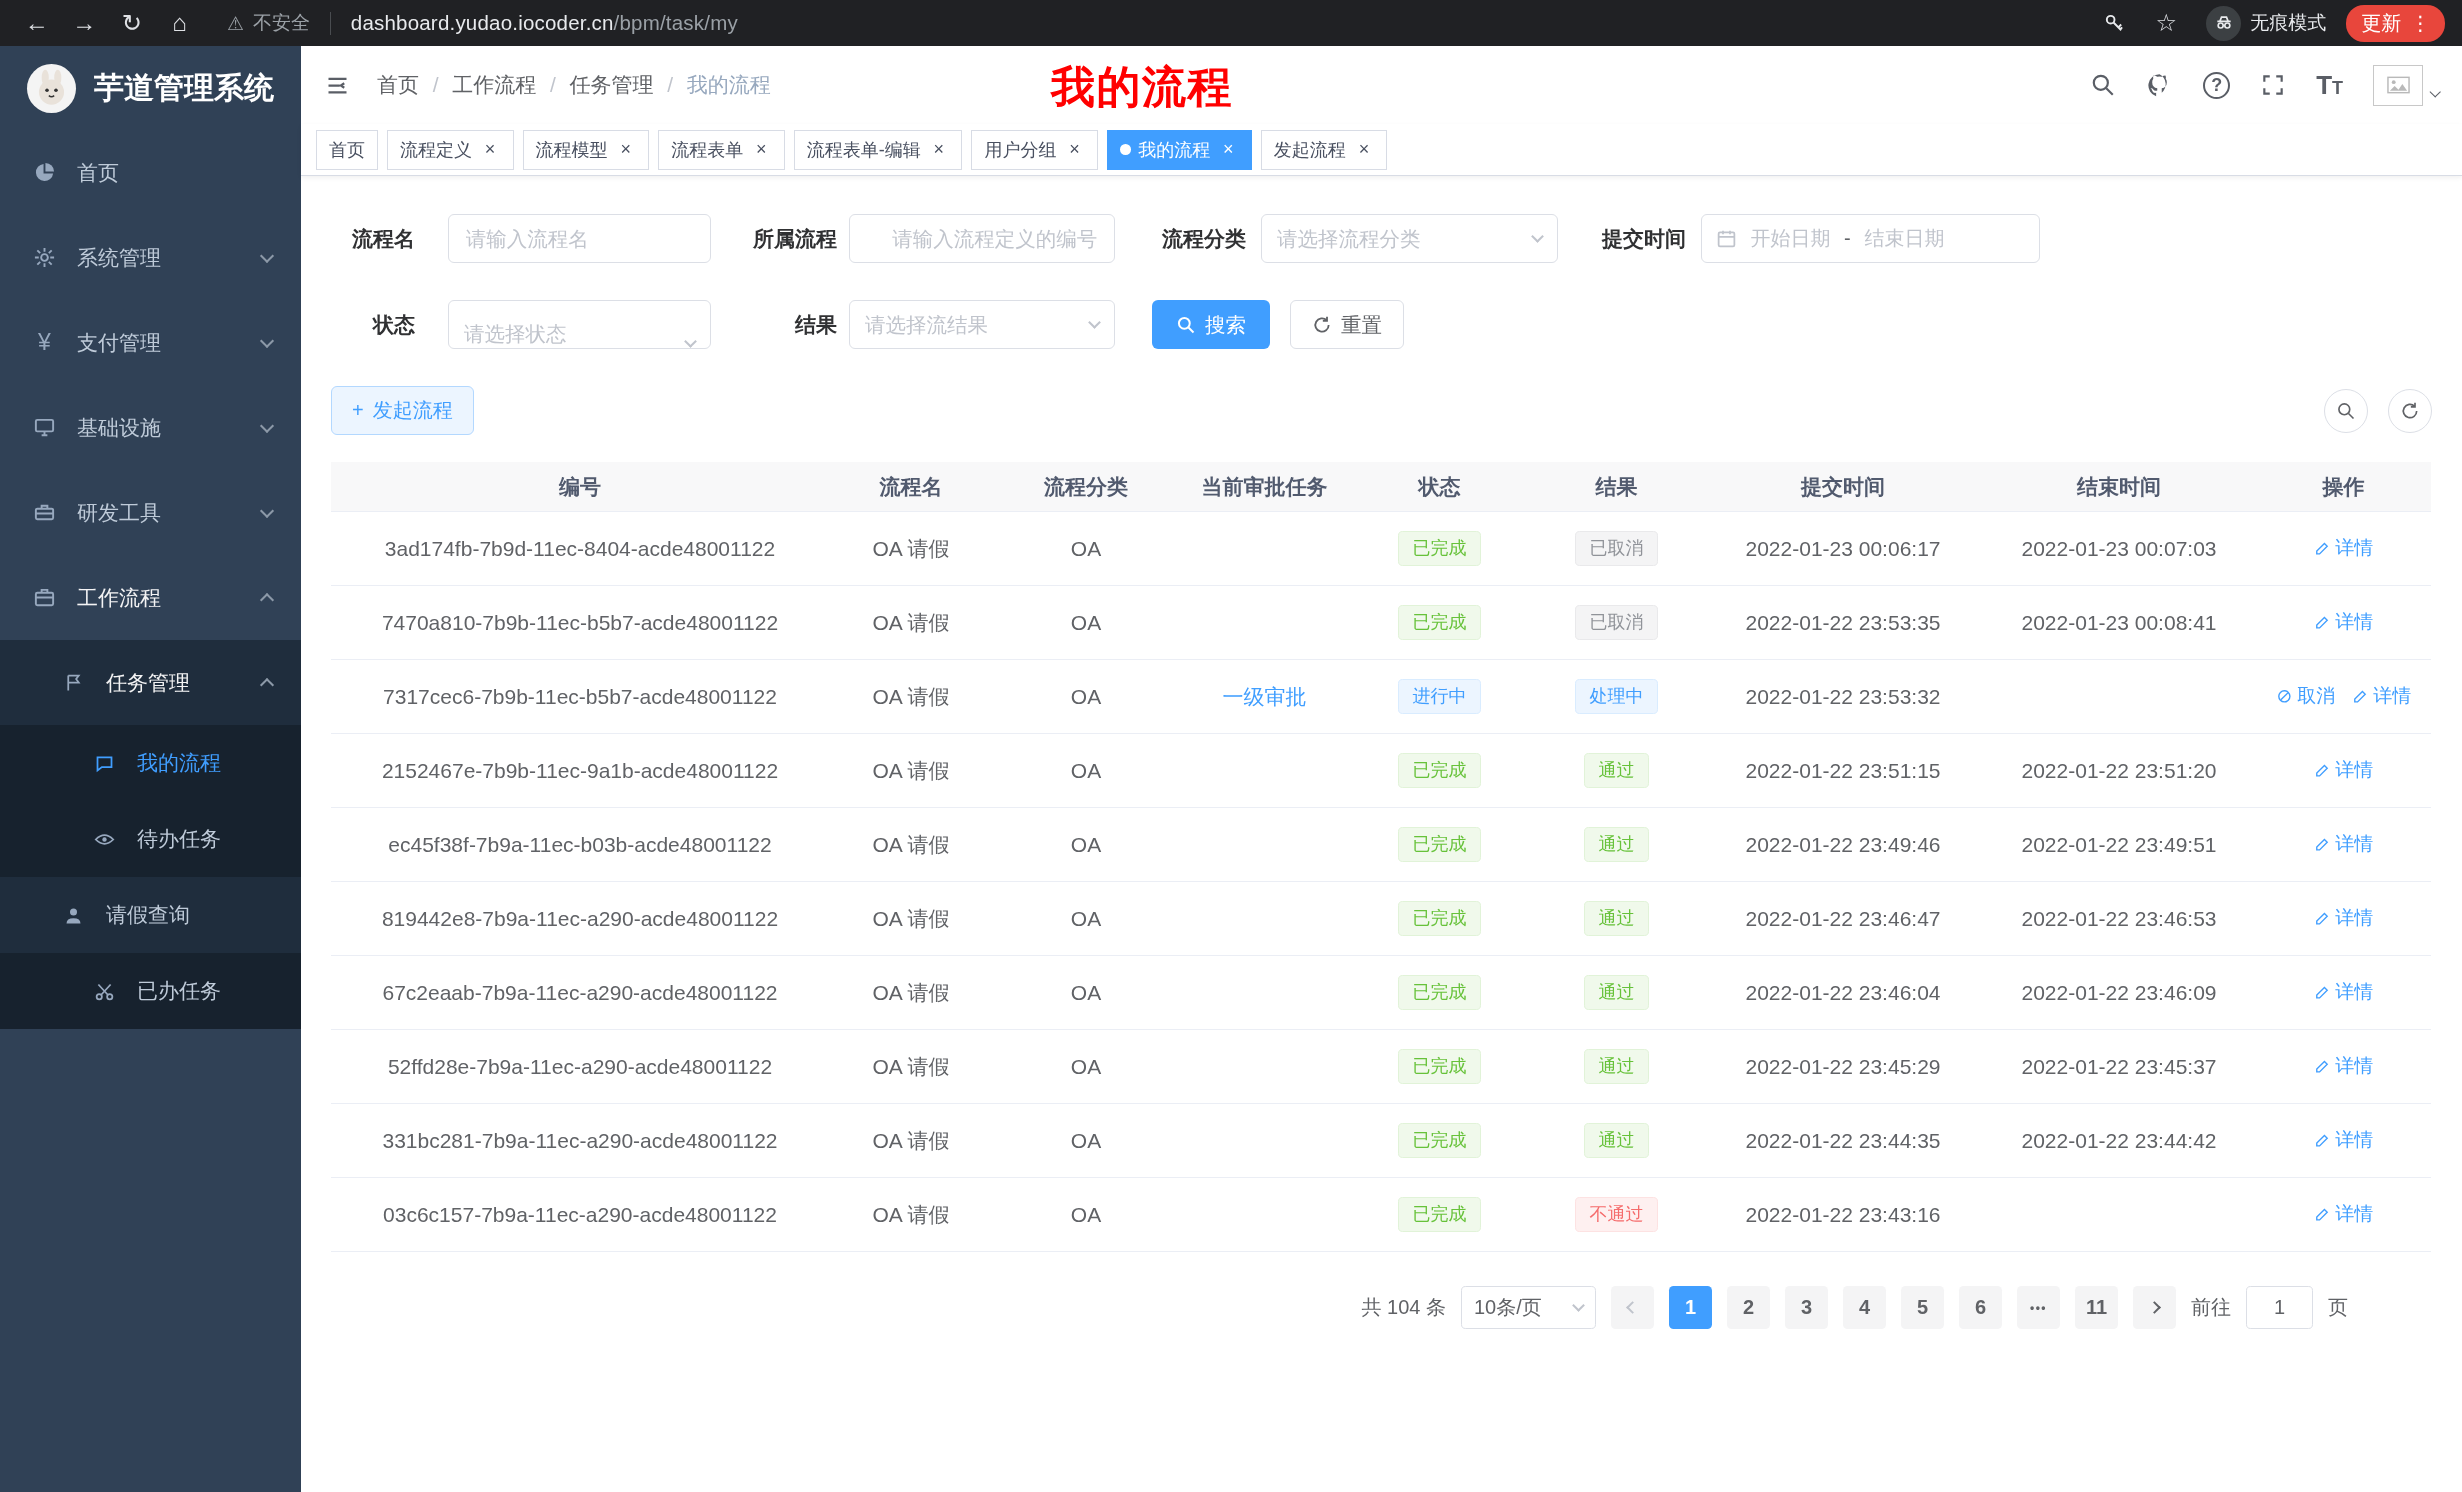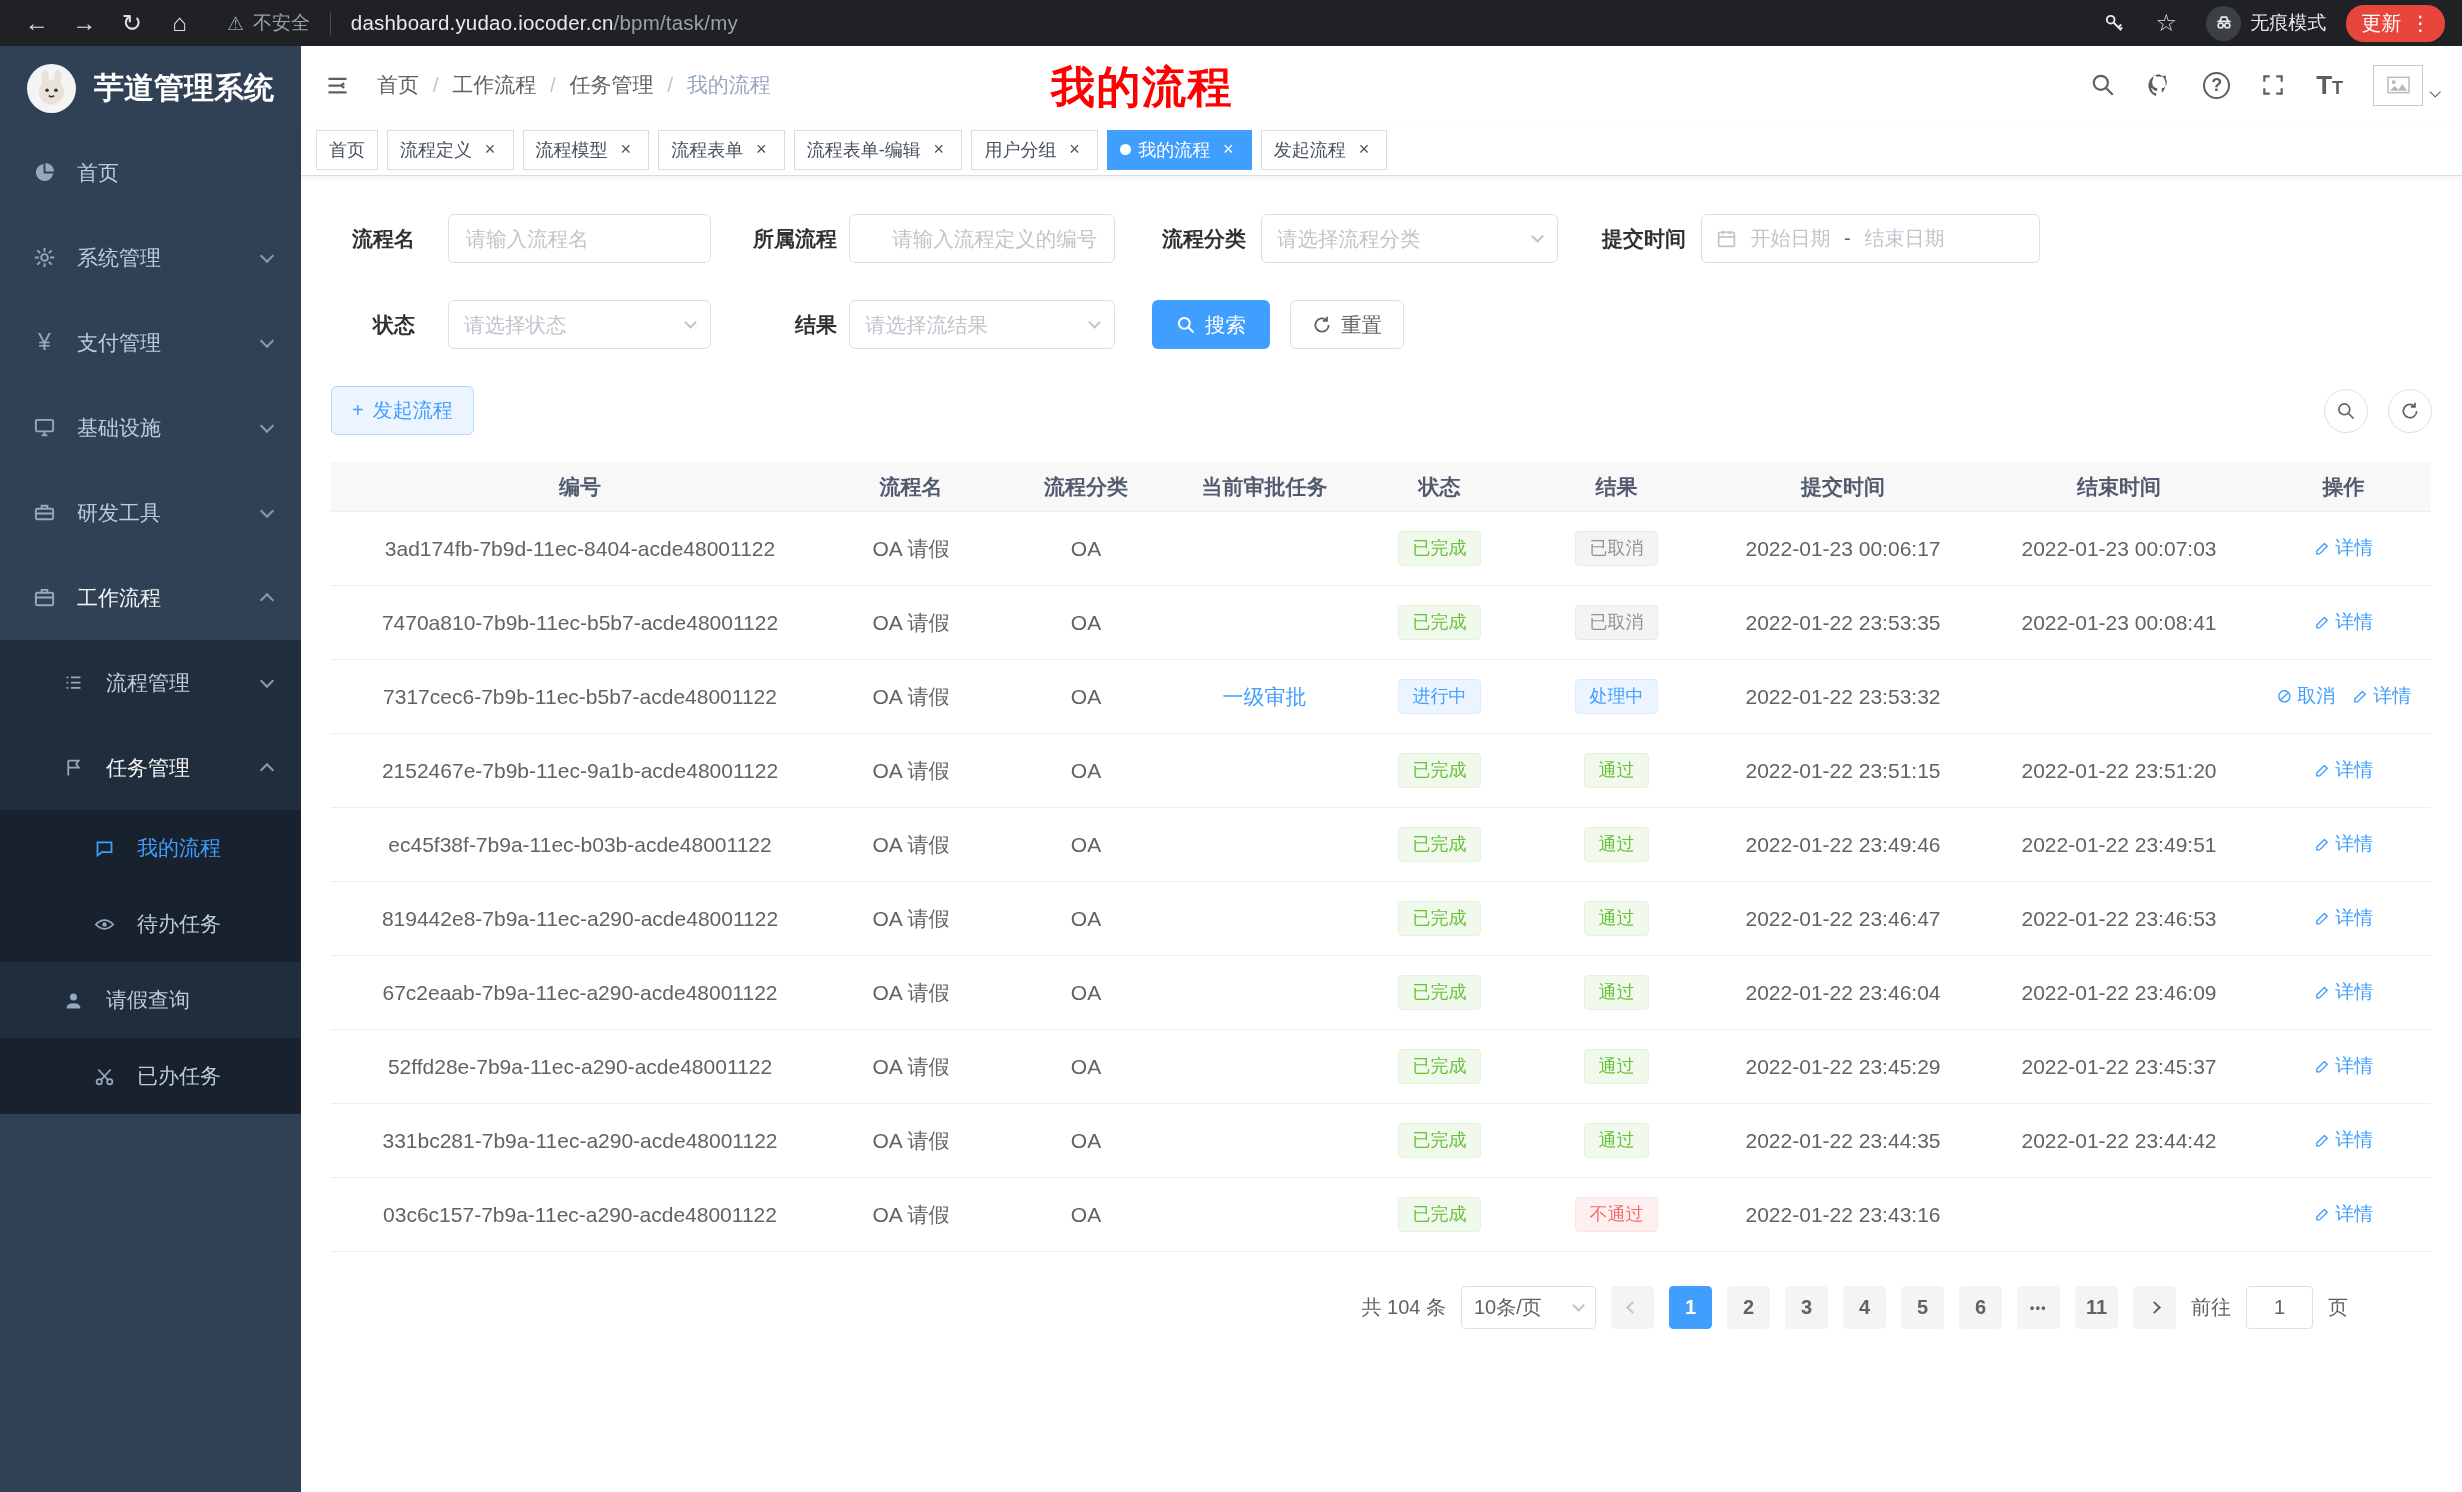--- a/index.html
+++ b/index.html
@@ -78,21 +78,21 @@
   .w1 { width:84px; text-align:right; margin-right:33px; }
   .w2 { width:88px; text-align:right; margin-left:38px; margin-right:12px; }
   .w3 { width:91px; text-align:right; margin-left:40px; margin-right:15px; }
   .w4 { width:91px; text-align:right; margin-left:37px; margin-right:15px; }
   .f-input { height:49px; border:0.8px solid #dcdfe6; border-radius:6px; padding:0 16.7px; font-size:20.5px;
     color:#606266; outline:none; font-family:inherit; }
   .f-input::placeholder { color:#c0c4cc; }
   .in1 { width:263px; } .in2 { width:266px;text-align:right; }
   .f-select { height:49px; border:0.8px solid #dcdfe6; border-radius:6px; padding:0 15px; display:flex;
     align-items:center; color:#c0c4cc; font-size:20.5px; cursor:pointer; background:#fff; }
-  .s1 { width:263px; } .s2 { width:266px; } .s3 { width:297px; }
+  .s1 { width:263px;align-items:flex-end; } .s2 { width:266px; } .s3 { width:297px; }
   .sel-caret { margin-left:auto; width:9px; height:9px; border-right:2.3px solid #c0c4cc;
     border-bottom:2.3px solid #c0c4cc; transform:rotate(45deg) translate(-1.5px,-1.5px); }
   .daterange { width:339px; height:49px; border:0.8px solid #dcdfe6; border-radius:6px; display:flex;
     align-items:center; gap:13.7px; padding:0 13.7px; font-size:20px; color:#c0c4cc; background:#fff; }
   .daterange .dash { color:#606266; }
   .btn { height:49px; border-radius:6px; display:inline-flex; align-items:center; justify-content:center;
     gap:9px; font-size:20.5px; cursor:pointer; border:0.8px solid transparent; font-family:inherit; }
   .btn-primary { background:#409eff; color:#fff; padding:0 23px; margin-left:37px; }
   .btn-plain { background:#fff; color:#606266; border-color:#dcdfe6; padding:0 21px; margin-left:20px; }
   .toolbar-row { display:flex; align-items:center; margin:21px 0 27px 0; }
@@ -241,29 +241,20 @@
       <span class="mic">
           <svg width="23" height="23" viewBox="0 0 24 24">
             <rect x="3" y="7" width="18" height="13" rx="1.5" fill="none" stroke="currentColor" stroke-width="2"></rect>
             <path d="M9 7V4h6v3M3 12h18" stroke="currentColor" stroke-width="2" fill="none"></path>
           </svg>
         </span>
       <span class="mlabel">工作流程</span>
       <span class="chev up"></span>
     </div>
 
-    <div class="mi lv2">
-      <span class="mic">
-          <svg width="21" height="21" viewBox="0 0 24 24">
-            <path d="M4 6h2M9 6h11M4 12h2M9 12h11M4 18h2M9 18h11" stroke="currentColor" stroke-width="2"></path>
-          </svg>
-        </span>
-      <span class="mlabel">流程管理</span>
-      <span class="chev down"></span>
-    </div>
     <div class="mi lv2 active-parent">
       <span class="mic">
           <svg width="21" height="21" viewBox="0 0 24 24">
             <path d="M6 21V4M6 4h12l-3 4 3 4H6" fill="none" stroke="currentColor" stroke-width="2"></path>
           </svg>
         </span>
       <span class="mlabel">任务管理</span>
       <span class="chev up"></span>
     </div>
     <div class="mi lv3 active">

